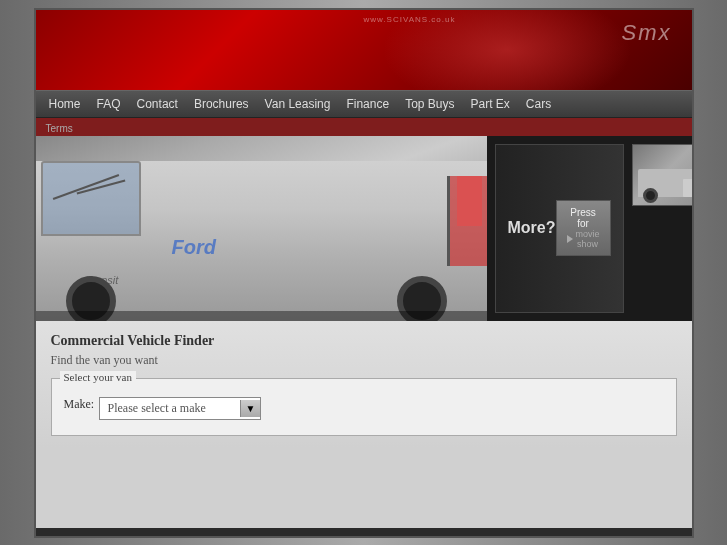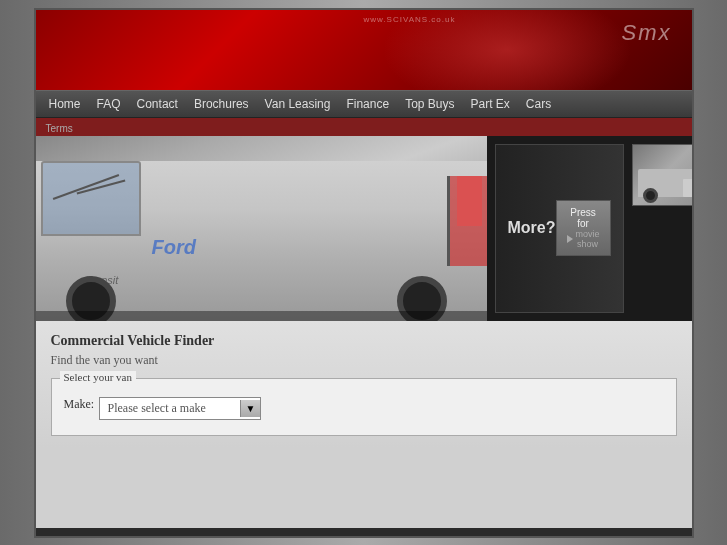--- a/index.html
+++ b/index.html
@@ -334,21 +334,21 @@
           <div style="position:absolute;bottom:0;left:-10px;right:-10px;height:160px;background:linear-gradient(to bottom,#d0d0d0 0%,#c5c5c5 30%,#b0b0b0 60%,#999 100%);border-radius:3px 3px 0 0;"></div>
 
           <div style="position:absolute;top:25px;left:5px;width:100px;height:75px;background:rgba(80,120,170,0.35);border-radius:3px 3px 0 0;border:2px solid #888;"></div>
 
           <div style="position:absolute;top:50px;left:15px;width:70px;height:2px;background:#555;transform:rotate(-20deg);"></div>
           <div style="position:absolute;top:50px;left:40px;width:50px;height:2px;background:#555;transform:rotate(-15deg);"></div>
 
           <div style="position:absolute;top:40px;right:0px;width:40px;height:90px;background:rgba(200,50,50,0.7);border-left:3px solid #555;"></div>
           <div style="position:absolute;top:40px;right:5px;width:25px;height:50px;background:rgba(220,80,80,0.9);"></div>
 
-          <div style="position:absolute;top:100px;left:116px;color:rgba(50,100,200,0.7);font-size:20px;font-weight:bold;font-style:italic;">Ford</div>
+          <div style="position:absolute;top:100px;left:136px;color:rgba(50,100,200,0.7);font-size:20px;font-weight:bold;font-style:italic;">Ford</div>
 
           <div style="position:absolute;bottom:35px;left:50px;color:rgba(80,80,80,0.8);font-size:11px;font-style:italic;">Transit</div>
 
           <div style="position:absolute;bottom:-5px;left:30px;width:50px;height:50px;background:#222;border-radius:50%;border:6px solid #444;"></div>
           <div style="position:absolute;bottom:-5px;right:40px;width:50px;height:50px;background:#222;border-radius:50%;border:6px solid #444;"></div>
 
           <div style="position:absolute;bottom:0;left:0;right:0;height:10px;background:rgba(0,0,0,0.4);"></div>
         </div>
       </div>
 

